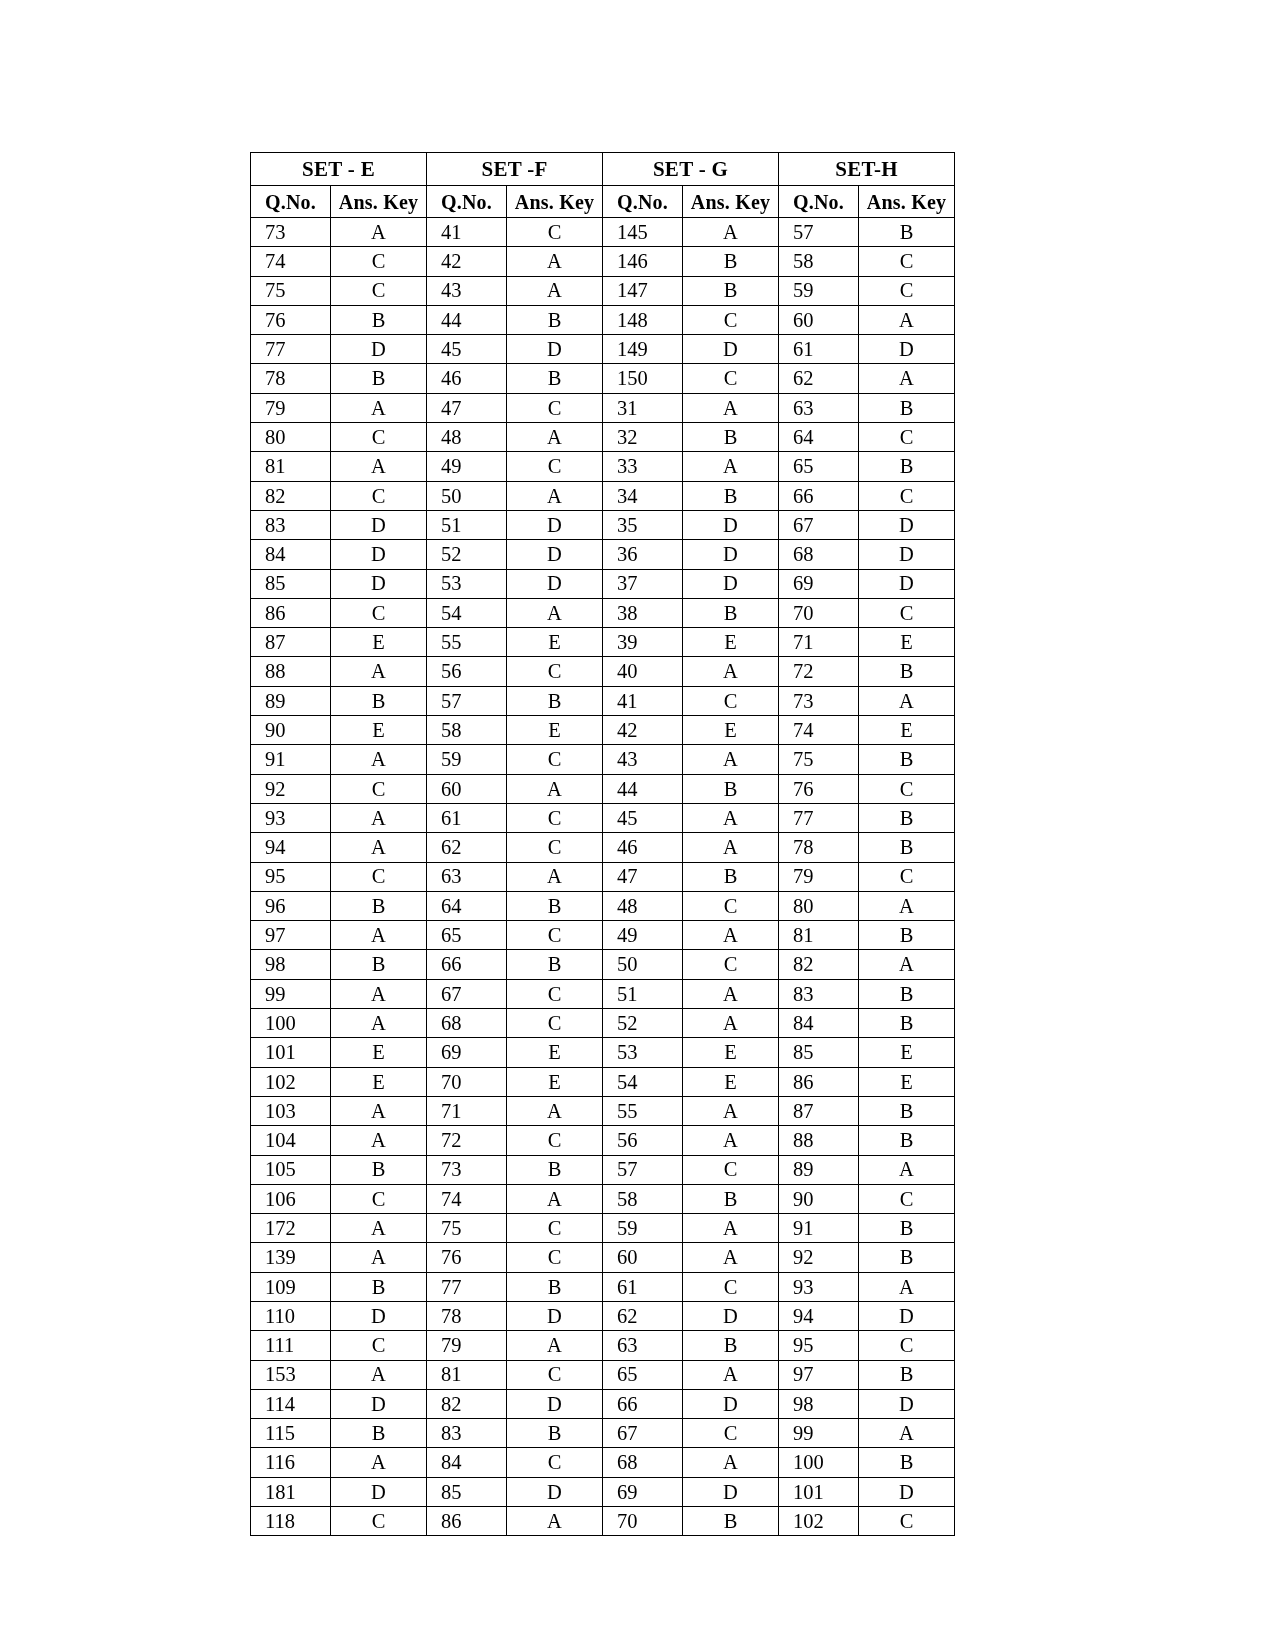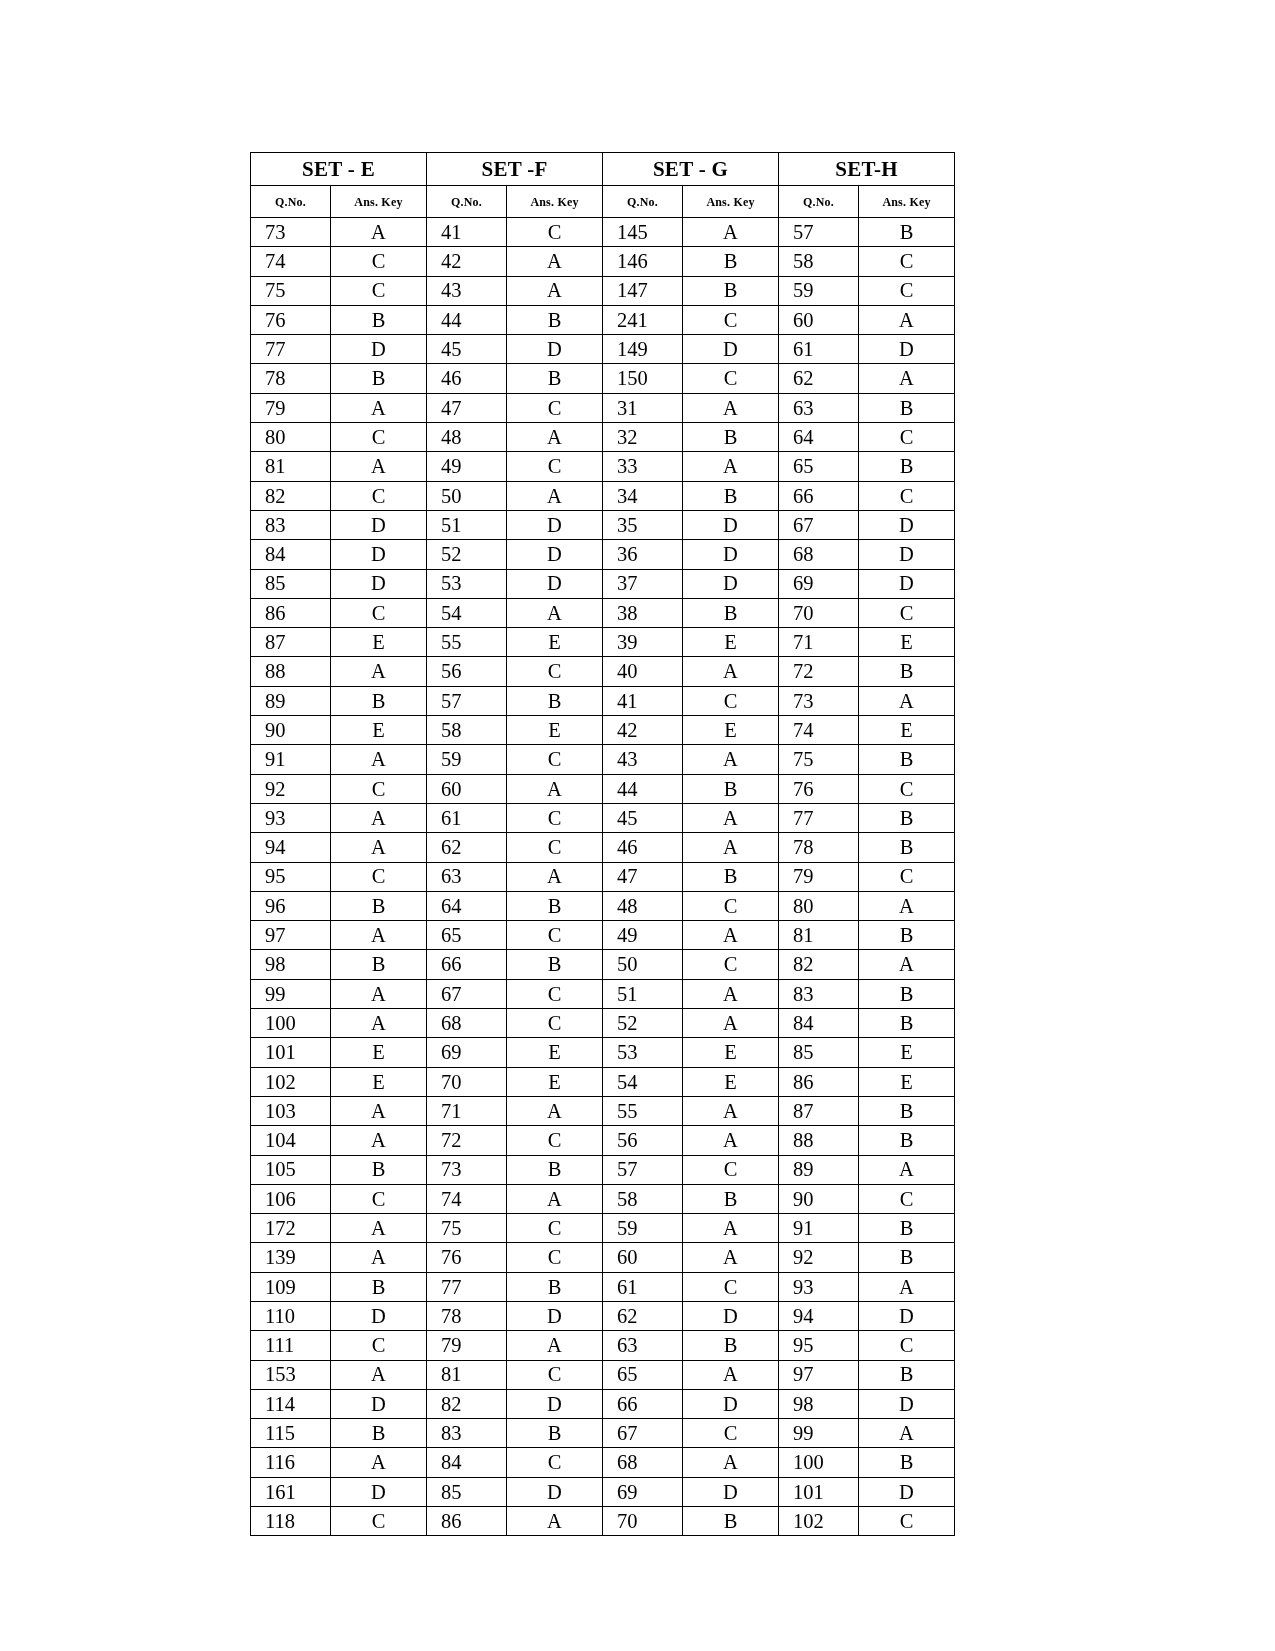--- a/index.html
+++ b/index.html
@@ -57,21 +57,21 @@
   table.keytable tr.setrow th {
     font-weight: bold;
     font-size: 21px;
     height: 32px;
     letter-spacing: 0.3px;
   }
 
   
   table.keytable tr.subhead th {
     font-weight: bold;
-    font-size: 12px;
+    font-size: 20px;
     height: 31px;
     letter-spacing: 0.2px;
   }
 
   
   col.qno  { width: 80px; }
   col.ans  { width: 96px; }
 
   table.keytable td.qno,
   table.keytable th.qno {
@@ -151,21 +151,21 @@
             <td class="qno">147</td>
             <td class="ans">B</td>
             <td class="qno">59</td>
             <td class="ans">C</td>
           </tr>
           <tr>
             <td class="qno">76</td>
             <td class="ans">B</td>
             <td class="qno">44</td>
             <td class="ans">B</td>
-            <td class="qno">241</td>
+            <td class="qno">148</td>
             <td class="ans">C</td>
             <td class="qno">60</td>
             <td class="ans">A</td>
           </tr>
           <tr>
             <td class="qno">77</td>
             <td class="ans">D</td>
             <td class="qno">45</td>
             <td class="ans">D</td>
             <td class="qno">149</td>
@@ -547,21 +547,21 @@
             <td class="qno">116</td>
             <td class="ans">A</td>
             <td class="qno">84</td>
             <td class="ans">C</td>
             <td class="qno">68</td>
             <td class="ans">A</td>
             <td class="qno">100</td>
             <td class="ans">B</td>
           </tr>
           <tr>
-            <td class="qno">161</td>
+            <td class="qno">181</td>
             <td class="ans">D</td>
             <td class="qno">85</td>
             <td class="ans">D</td>
             <td class="qno">69</td>
             <td class="ans">D</td>
             <td class="qno">101</td>
             <td class="ans">D</td>
           </tr>
           <tr>
             <td class="qno">118</td>

